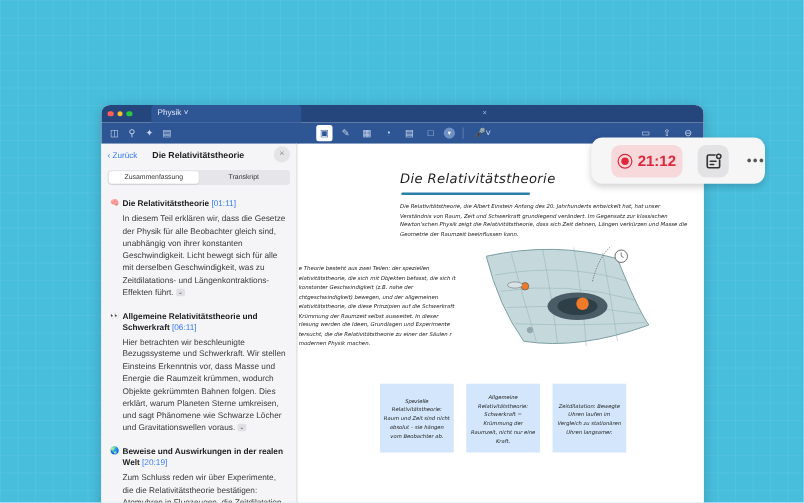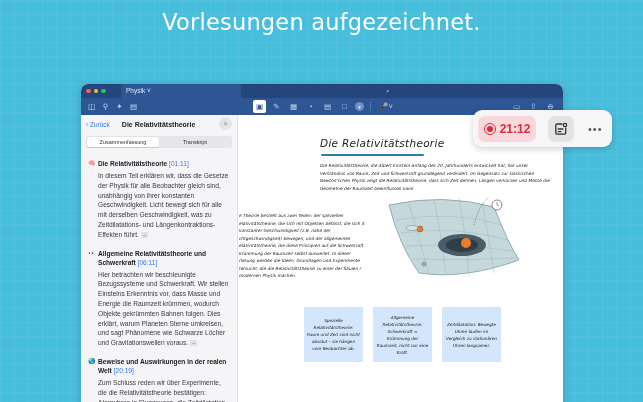--- a/index.html
+++ b/index.html
@@ -96,39 +96,38 @@
     width: 59px; height: 55px; background: #d3e6fb; font-size: 4.2px; line-height: 7px;
     display: flex; align-items: center; justify-content: center; text-align: center; padding: 3px;
   }
 
   .rec-pill {
     position: absolute; left: 473px; top: 110px; width: 139px; height: 37px;
     background: #f6f6f7; border-radius: 9px; box-shadow: 0 2px 6px rgba(0,0,0,0.18);
     display: flex; align-items: center;
   }
   .rec-btn {
-    margin-left: 5px; width: 58px; height: 26px; background: #f7d9dc; border-radius: 7px;
+    margin-left: 16px; width: 58px; height: 26px; background: #f7d9dc; border-radius: 7px;
     display: flex; align-items: center; justify-content: center; gap: 4px;
   }
   .rec-dot { width: 12px; height: 12px; border-radius: 50%; border: 1.8px solid #e0283c; display: flex; align-items: center; justify-content: center; }
   .rec-dot::after { content: ""; width: 6px; height: 6px; border-radius: 50%; background: #e0283c; }
   .rec-time { color: #e0283c; font-weight: bold; font-size: 12px; }
   .sum-btn {
     margin-left: 12px; width: 26px; height: 26px; background: #e3e3e6; border-radius: 7px;
     display: flex; align-items: center; justify-content: center;
   }
   .more-btn { margin-left: 14px; color: #555; font-size: 11px; letter-spacing: 1px; }
 </style>
 </head>
 <body>
 
 <div class="bg-grid"></div>
 
 <div class="headline">
-  <div>Vorlesungen aufgezeichnet.</div>
 </div>
 
 <div class="window">
   <div class="titlebar">
     <div class="traffic">
       <span style="background:#ff5f57"></span>
       <span style="background:#febc2e"></span>
       <span style="background:#28c840"></span>
     </div>
     <div class="doc-tab">

